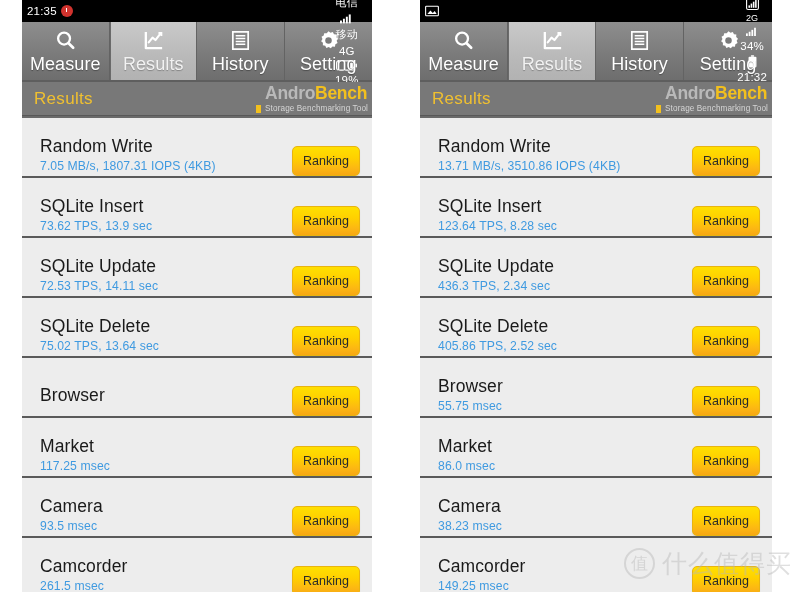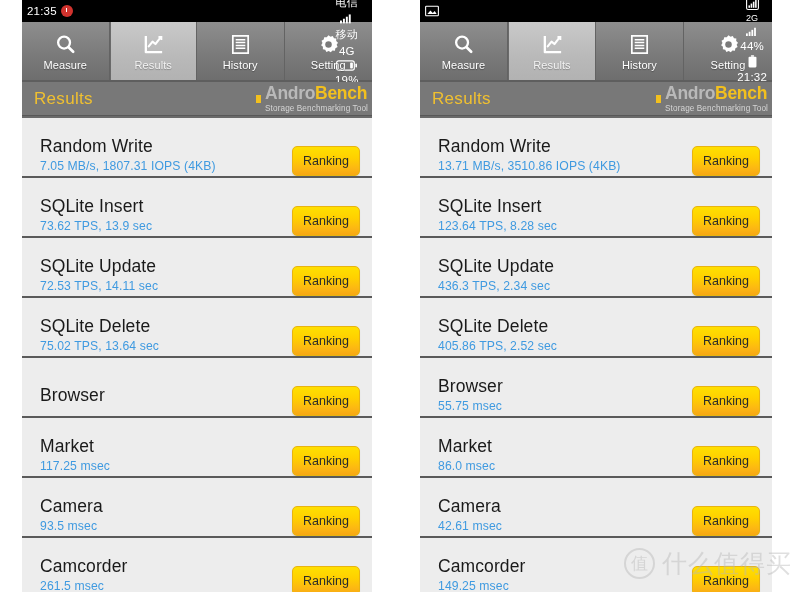--- a/index.html
+++ b/index.html
@@ -65,39 +65,39 @@
     border-right: 1px solid #636363;
     position: relative;
   }
   .tab:last-child { border-right: none; }
   .tab.active {
     background: linear-gradient(to bottom, #c9c9c9 0%, #b9b9b9 60%, #b2b2b2 100%);
     border-left: 1px solid #6a6a6a;
   }
   .tab .tab-ic { height: 26px; display: flex; align-items: center; justify-content: center; }
   .tab .tab-lbl {
-    color: #ffffff; font-size: 11px; letter-spacing: 0.1px;
+    color: #ffffff; font-size: 18px; letter-spacing: 0.1px;
     text-shadow: 0 1px 1px rgba(0,0,0,.35);
   }
   .tab.active .tab-lbl { color: #f2f2f2; text-shadow: 0 1px 1px rgba(0,0,0,.28); }
 
   
   .titlebar {
     height: 34px; background: #787878;
     display: flex; align-items: center;
     padding-left: 12px;
     position: relative;
     border-bottom: 1px solid #585858;
   }
   .titlebar .ttl {
     color: #f0c030; font-size: 17px; letter-spacing: .3px;
   }
   .logo {
     position: absolute; right: 4px; top: 3px;
-    display: flex; align-items: center; gap: 4px;
+    display: flex; align-items: flex-end; gap: 4px;
   }
   .logo-bar { width: 5px; display: flex; flex-direction: column; }
   .logo-bar i { display: block; }
   .logo-bar i.g { flex: 1 1 auto; background: #9d9d9d; }
   .logo-bar i.y { height: 8px; background: #f2c01e; }
   .logo-txt { display: flex; flex-direction: column; justify-content: center; line-height: 1; }
   .logo-main { font-size: 17.5px; font-weight: bold; letter-spacing: -0.3px; }
   .logo-main .a { color: #b9b9b9; }
   .logo-main .b { color: #f2c01e; }
   .logo-sub {
@@ -360,21 +360,21 @@
         </span>
         <span class="sb-txt small">2G</span>
         <span class="ic">
           <svg width="12" height="11" viewBox="0 0 16 12">
               <rect x="0" y="8.5" width="2.4" height="3.5" fill="#fff"></rect>
               <rect x="3.6" y="6.3" width="2.4" height="5.7" fill="#fff"></rect>
               <rect x="7.2" y="3.8" width="2.4" height="8.2" fill="#fff"></rect>
               <rect x="10.8" y="1" width="2.4" height="11" fill="#fff"></rect>
             </svg>
         </span>
-        <span class="sb-txt">44%</span>
+        <span class="sb-txt">34%</span>
         <span class="ic">
           <svg width="9" height="13" viewBox="0 0 10 14">
               <rect x="3.2" y="0" width="3.6" height="1.6" rx="0.6" fill="#fff"></rect>
               <rect x="0.6" y="1.6" width="8.8" height="12" rx="1.2" fill="#fff"></rect>
             </svg>
         </span>
         <span class="sb-txt">21:32</span>
       </div>
     </div>
 
@@ -473,21 +473,21 @@
       <div class="row">
         <div class="row-txt">
           <div class="row-title">Market</div>
           <div class="row-value">86.0 msec</div>
         </div>
         <div class="rank-btn">Ranking</div>
       </div>
       <div class="row">
         <div class="row-txt">
           <div class="row-title">Camera</div>
-          <div class="row-value">42.61 msec</div>
+          <div class="row-value">38.23 msec</div>
         </div>
         <div class="rank-btn">Ranking</div>
       </div>
       <div class="row">
         <div class="row-txt">
           <div class="row-title">Camcorder</div>
           <div class="row-value">149.25 msec</div>
         </div>
         <div class="rank-btn">Ranking</div>
       </div>

